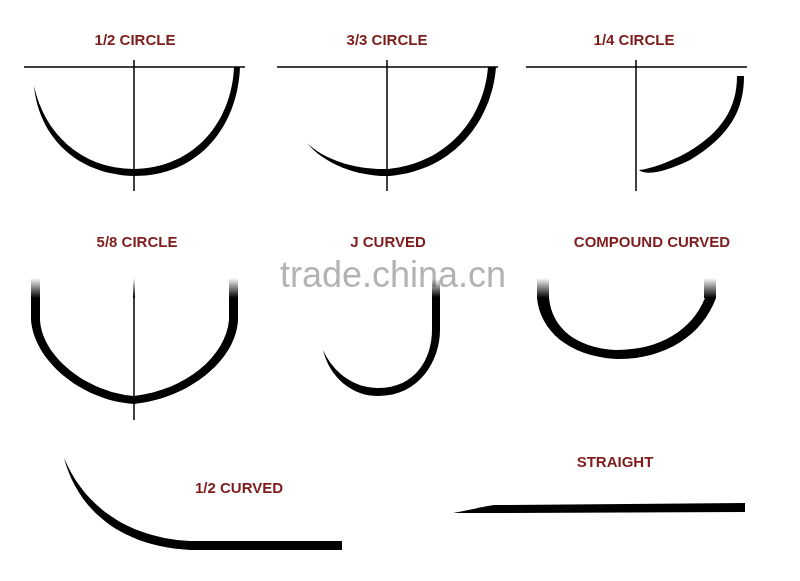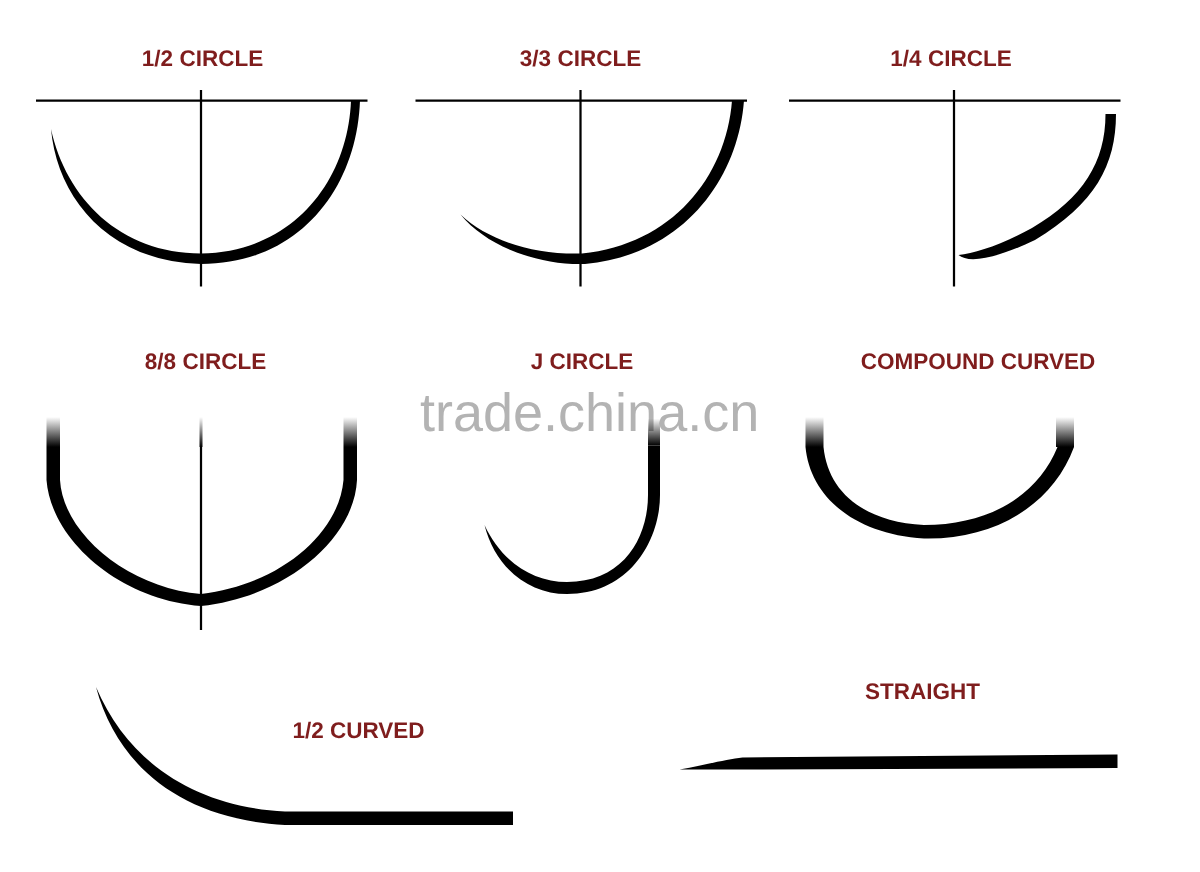--- a/index.html
+++ b/index.html
@@ -7,22 +7,22 @@
   .label { position: absolute; font-weight: bold; font-size: 15px; color: #7f1d1d; white-space: nowrap; transform: translateX(-50%); }
   .watermark { position: absolute; left: 280px; top: 254px; font-size: 36px; color: #9a9a9a; opacity: 0.75; font-family: "Liberation Sans", sans-serif; letter-spacing: 0px; }
   svg.canvas { position: absolute; left: 0; top: 0; }
 </style>
 </head>
 <body>
 
 <div class="label" style="left:135px; top:31px;">1/2 CIRCLE</div>
 <div class="label" style="left:387px; top:31px;">3/3 CIRCLE</div>
 <div class="label" style="left:634px; top:31px;text-align:right;">1/4 CIRCLE</div>
-<div class="label" style="left:137px; top:233px;">8/8 CIRCLE</div>
-<div class="label" style="left:388px; top:233px;">J CIRCLE</div>
+<div class="label" style="left:137px; top:233px;">5/8 CIRCLE</div>
+<div class="label" style="left:388px; top:233px;">J CURVED</div>
 <div class="label" style="left:652px; top:233px;">COMPOUND CURVED</div>
 <div class="label" style="left:239px; top:479px;">1/2 CURVED</div>
 <div class="label" style="left:615px; top:453px;text-align:right;">STRAIGHT</div>
 
 <div class="watermark">trade.china.cn</div>
 
 <svg class="canvas" width="800" height="581" viewBox="0 0 800 581">
   <defs>
     <linearGradient id="fadeTop" x1="0" y1="0" x2="0" y2="1">
       <stop offset="0" stop-color="#000" stop-opacity="0"></stop>

